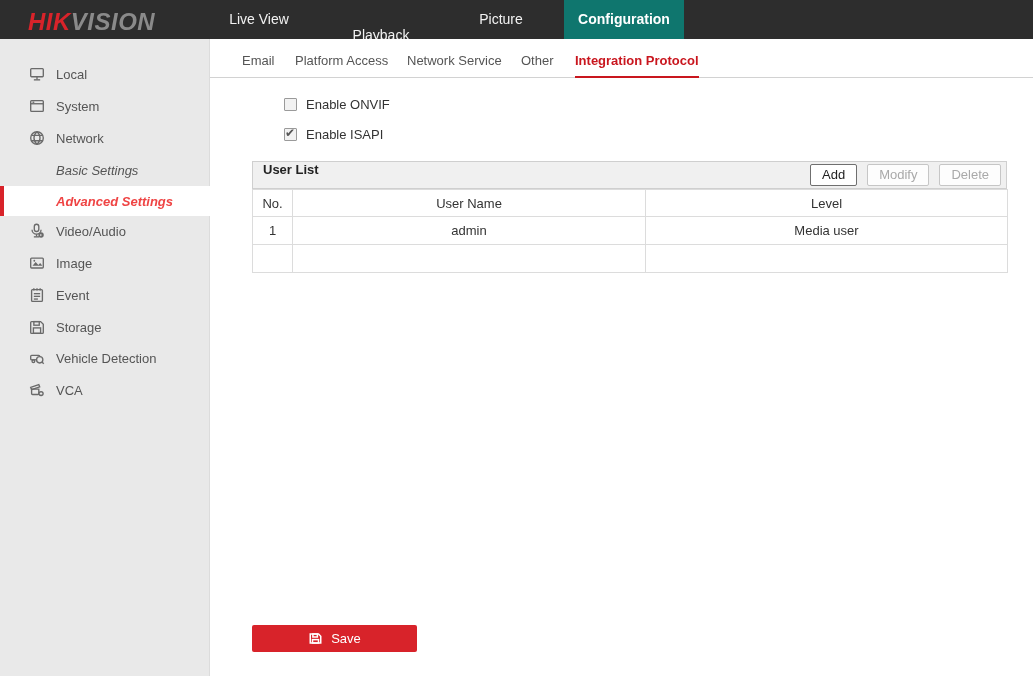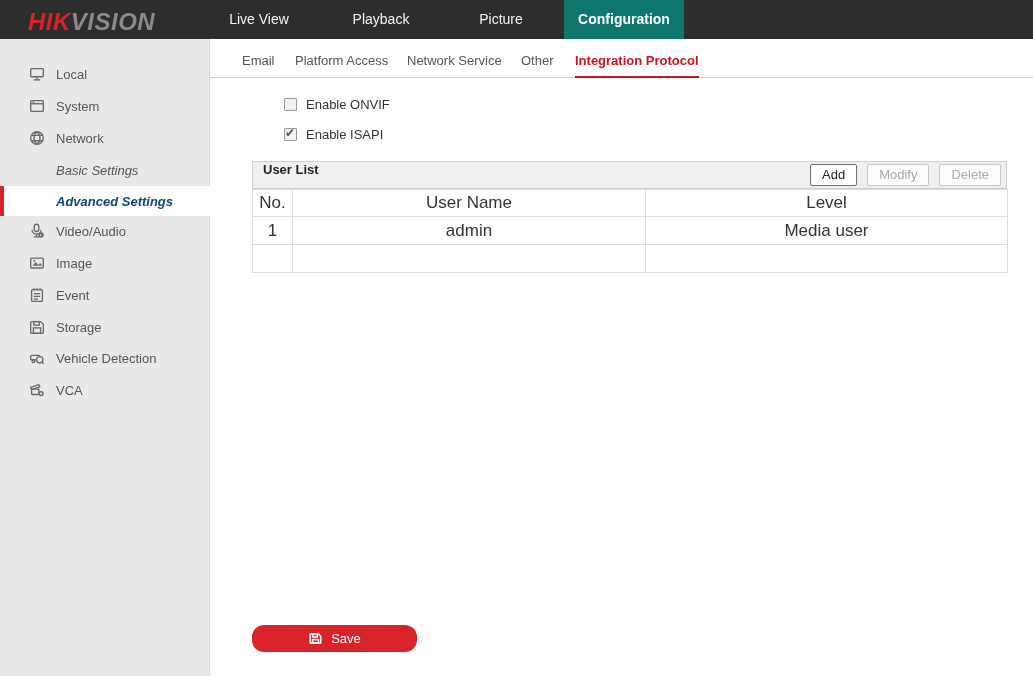--- a/index.html
+++ b/index.html
@@ -20,21 +20,21 @@
     position:absolute; left:28px; top:8px;
     font-style:italic; font-weight:bold; font-size:24px; letter-spacing:0.5px;
   }
   .logo .hik { color:#d8232a; }
   .logo .vision { color:#8a8a8a; }
   .nav-item {
     position:absolute; top:0; height:39px; line-height:39px;
     text-align:center; color:#f2f2f2; font-size:14px; cursor:pointer;
   }
   .nav-item.live   { left:198px; width:122px; }
-  .nav-item.play   { left:320px; width:122px; }
+  .nav-item.play   { left:320px; width:122px;margin-top:16px; }
   .nav-item.pic    { left:440px; width:122px; }
   .nav-item.config { left:564px; width:120px; background:#0f766e; font-weight:bold; color:#fff; }
 
   
   .sidebar {
     position:absolute; left:0; top:39px; width:210px; height:637px;
     background:#e9e9e9; border-right:1px solid #dcdcdc;
   }
   .side-item {
     position:absolute; left:0; width:210px; height:30px;
@@ -42,21 +42,21 @@
   }
   .side-item .sicon {
     width:18px; height:18px; margin-left:28px; display:inline-flex;
     align-items:center; justify-content:center; flex:0 0 18px;
   }
   .side-item .slabel { margin-left:10px; }
   .side-item.sub .slabel { margin-left:56px;font-style:italic; }
   .side-item.active {
     background:#fff; border-left:4px solid #d8232a;
   }
-  .side-item.active .slabel { margin-left:52px; color:#0c4a6e; font-weight:bold; }
+  .side-item.active .slabel { margin-left:52px; color:#ef4444; font-weight:bold; }
   .sicon svg { stroke:#6a6a6a; fill:none; stroke-width:1.5; }
 
   
   .content { position:absolute; left:210px; top:39px; width:823px; height:637px; background:#fff; }
 
   .tabbar {
     position:absolute; left:0; top:11px; width:823px; height:28px;
     border-bottom:1px solid #d2d2d2;
   }
   .tab {
@@ -96,30 +96,30 @@
   .pbtn {
     height:22px; line-height:20px; text-align:center; margin-left:10px;
     background:#fff; border:1px solid #6f6f6f; border-radius:2px;
     color:#222; padding:0 11px; cursor:pointer; font-size:13px;
   }
   .pbtn.disabled { border-color:#c6c6c6; color:#a9a9a9; cursor:default; background:#fdfdfd; }
 
   table.userlist { border-collapse:collapse; width:755px; table-layout:fixed; }
   table.userlist th, table.userlist td {
     border:1px solid #dcdcdc; text-align:center; font-weight:normal;
-    font-size:17px; color:#333; height:28px; padding:0;
+    font-size:13px; color:#333; height:28px; padding:0;
   }
   table.userlist th { height:27px; }
   col.c-no { width:40px; } col.c-name { width:353px; } col.c-level { width:362px; }
   .empty-body td { height:341px; border-top:none; }
 
   
   .save-btn {
     position:absolute; left:42px; top:586px; width:165px; height:27px;
-    background:#d8232a; border:none; border-radius:12px; color:#fff;
+    background:#d8232a; border:none; border-radius:2px; color:#fff;
     font-size:13px; cursor:pointer; display:flex; align-items:center; justify-content:center;
     font-family:"Liberation Sans", sans-serif;
   }
   .save-btn .save-icon { margin-right:8px; display:inline-flex; }
 </style>
 </head>
 <body>
 
 <div class="stage">
 

